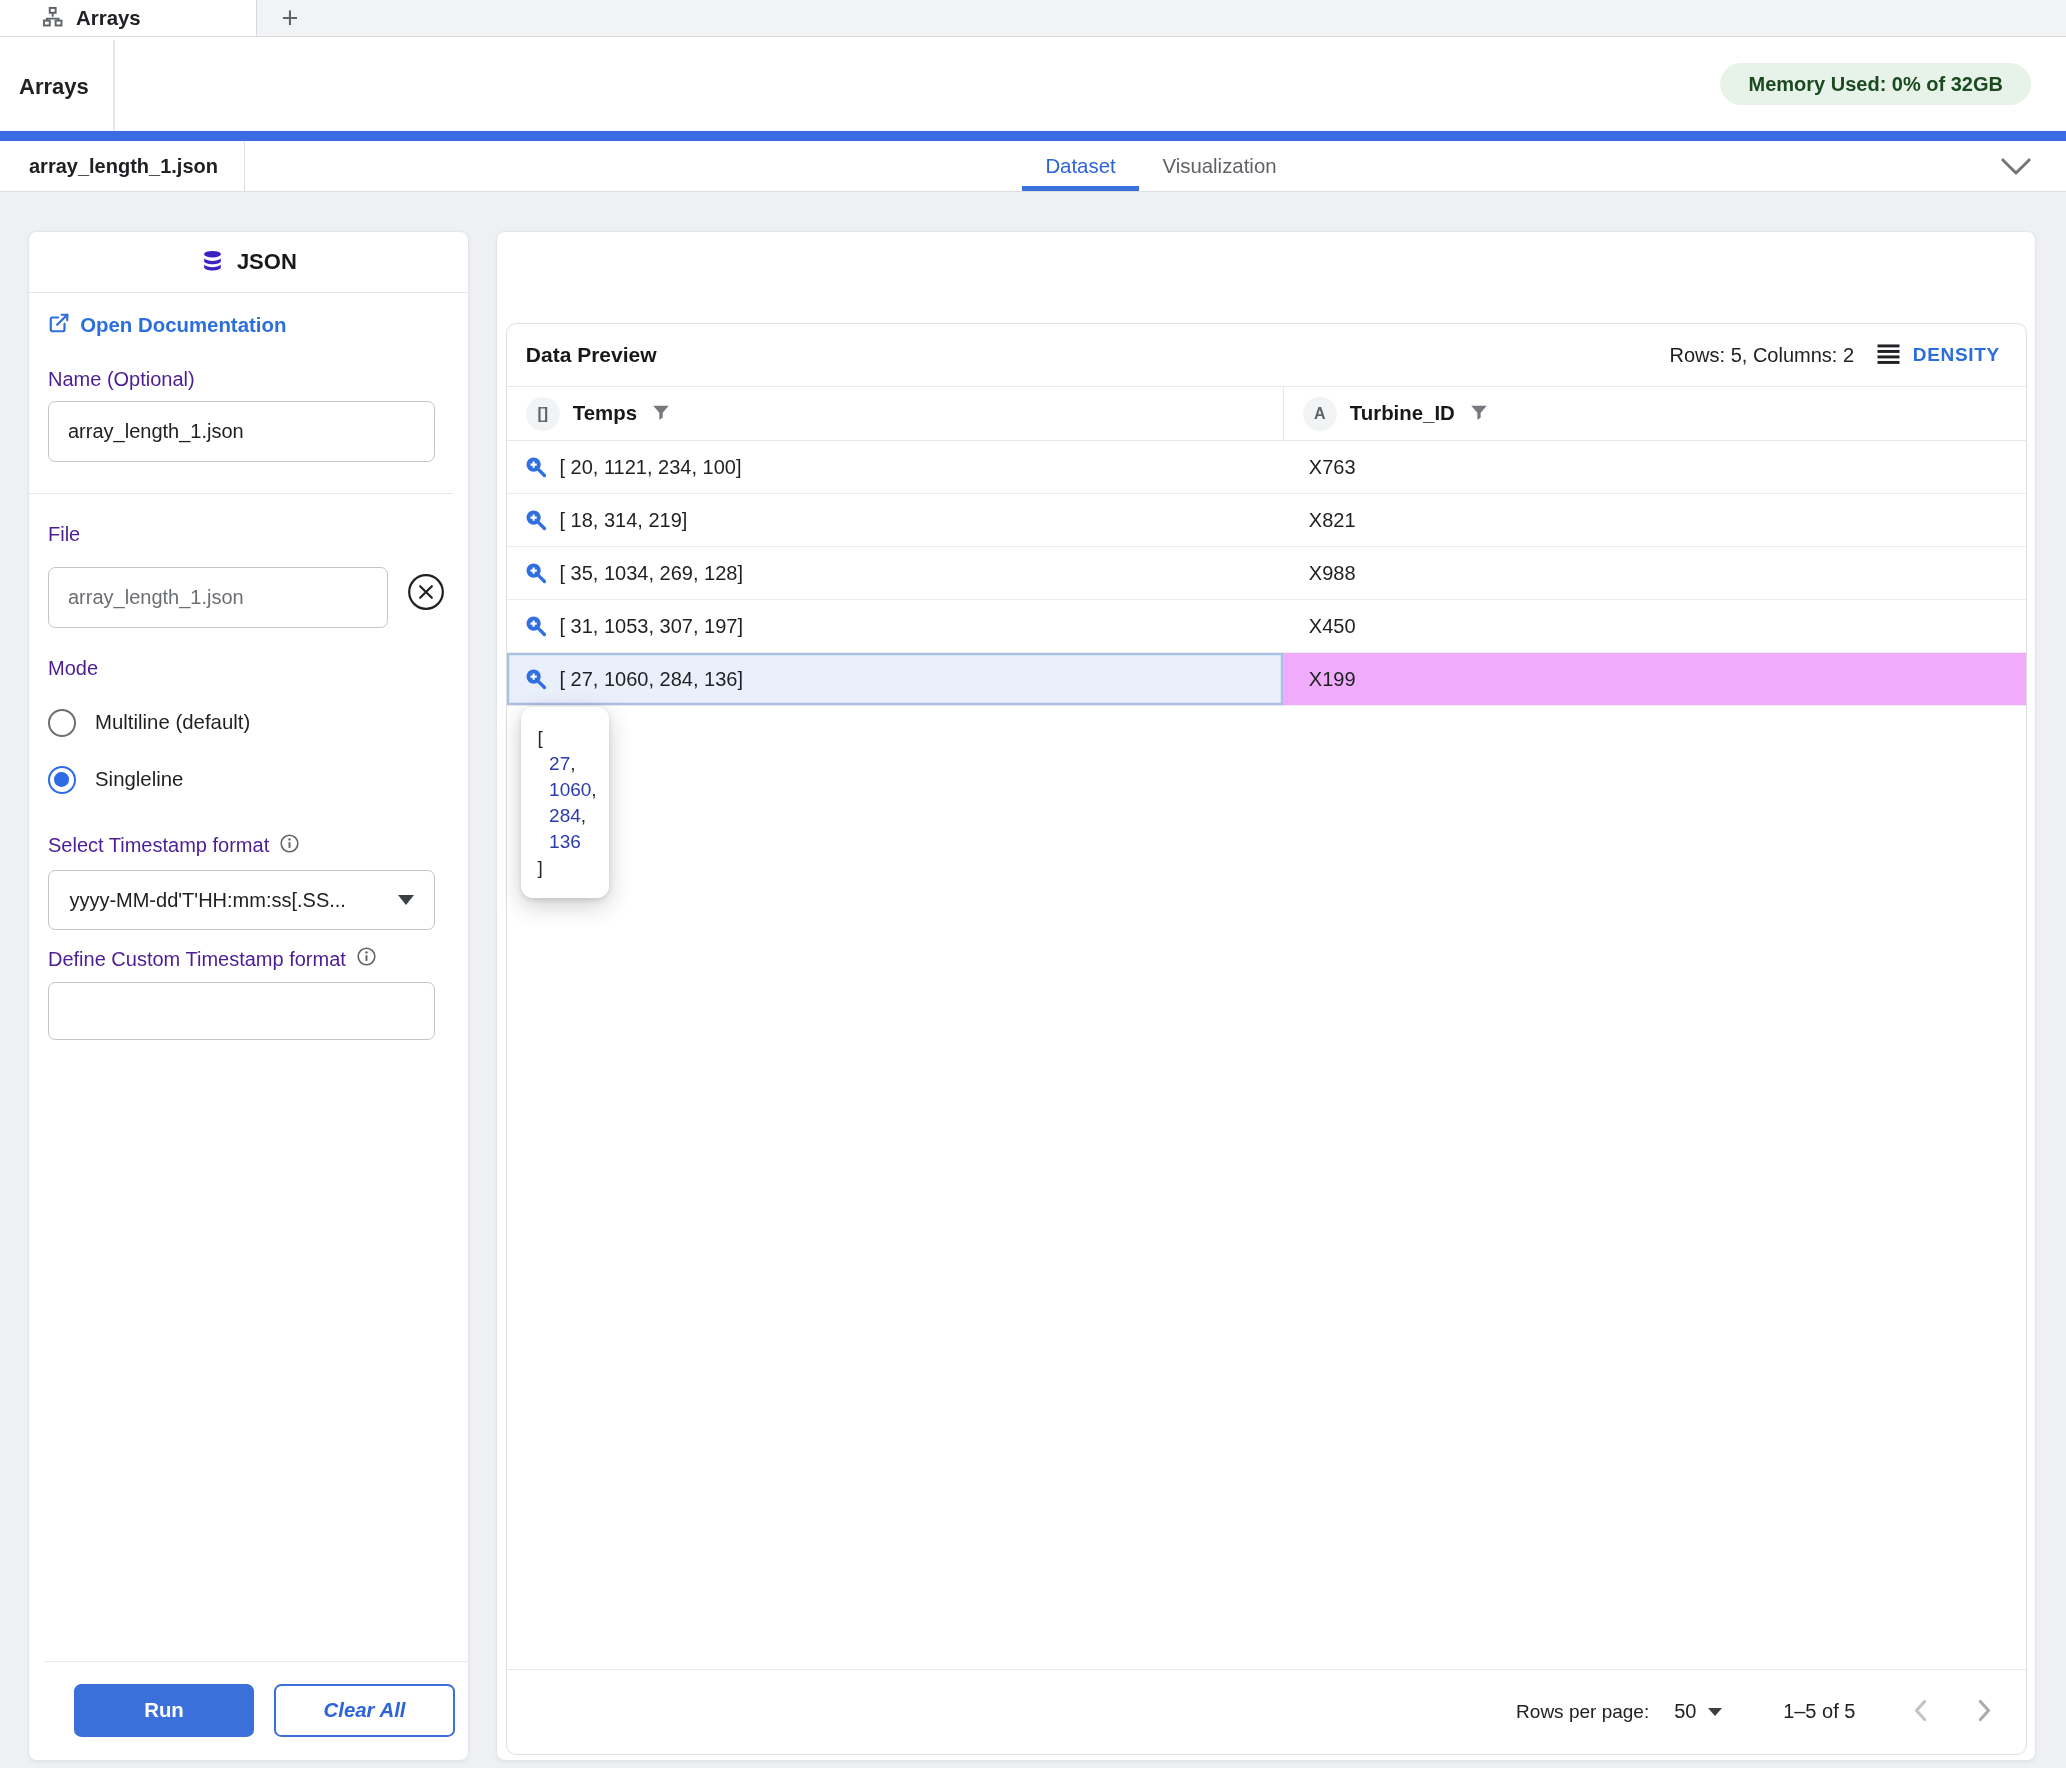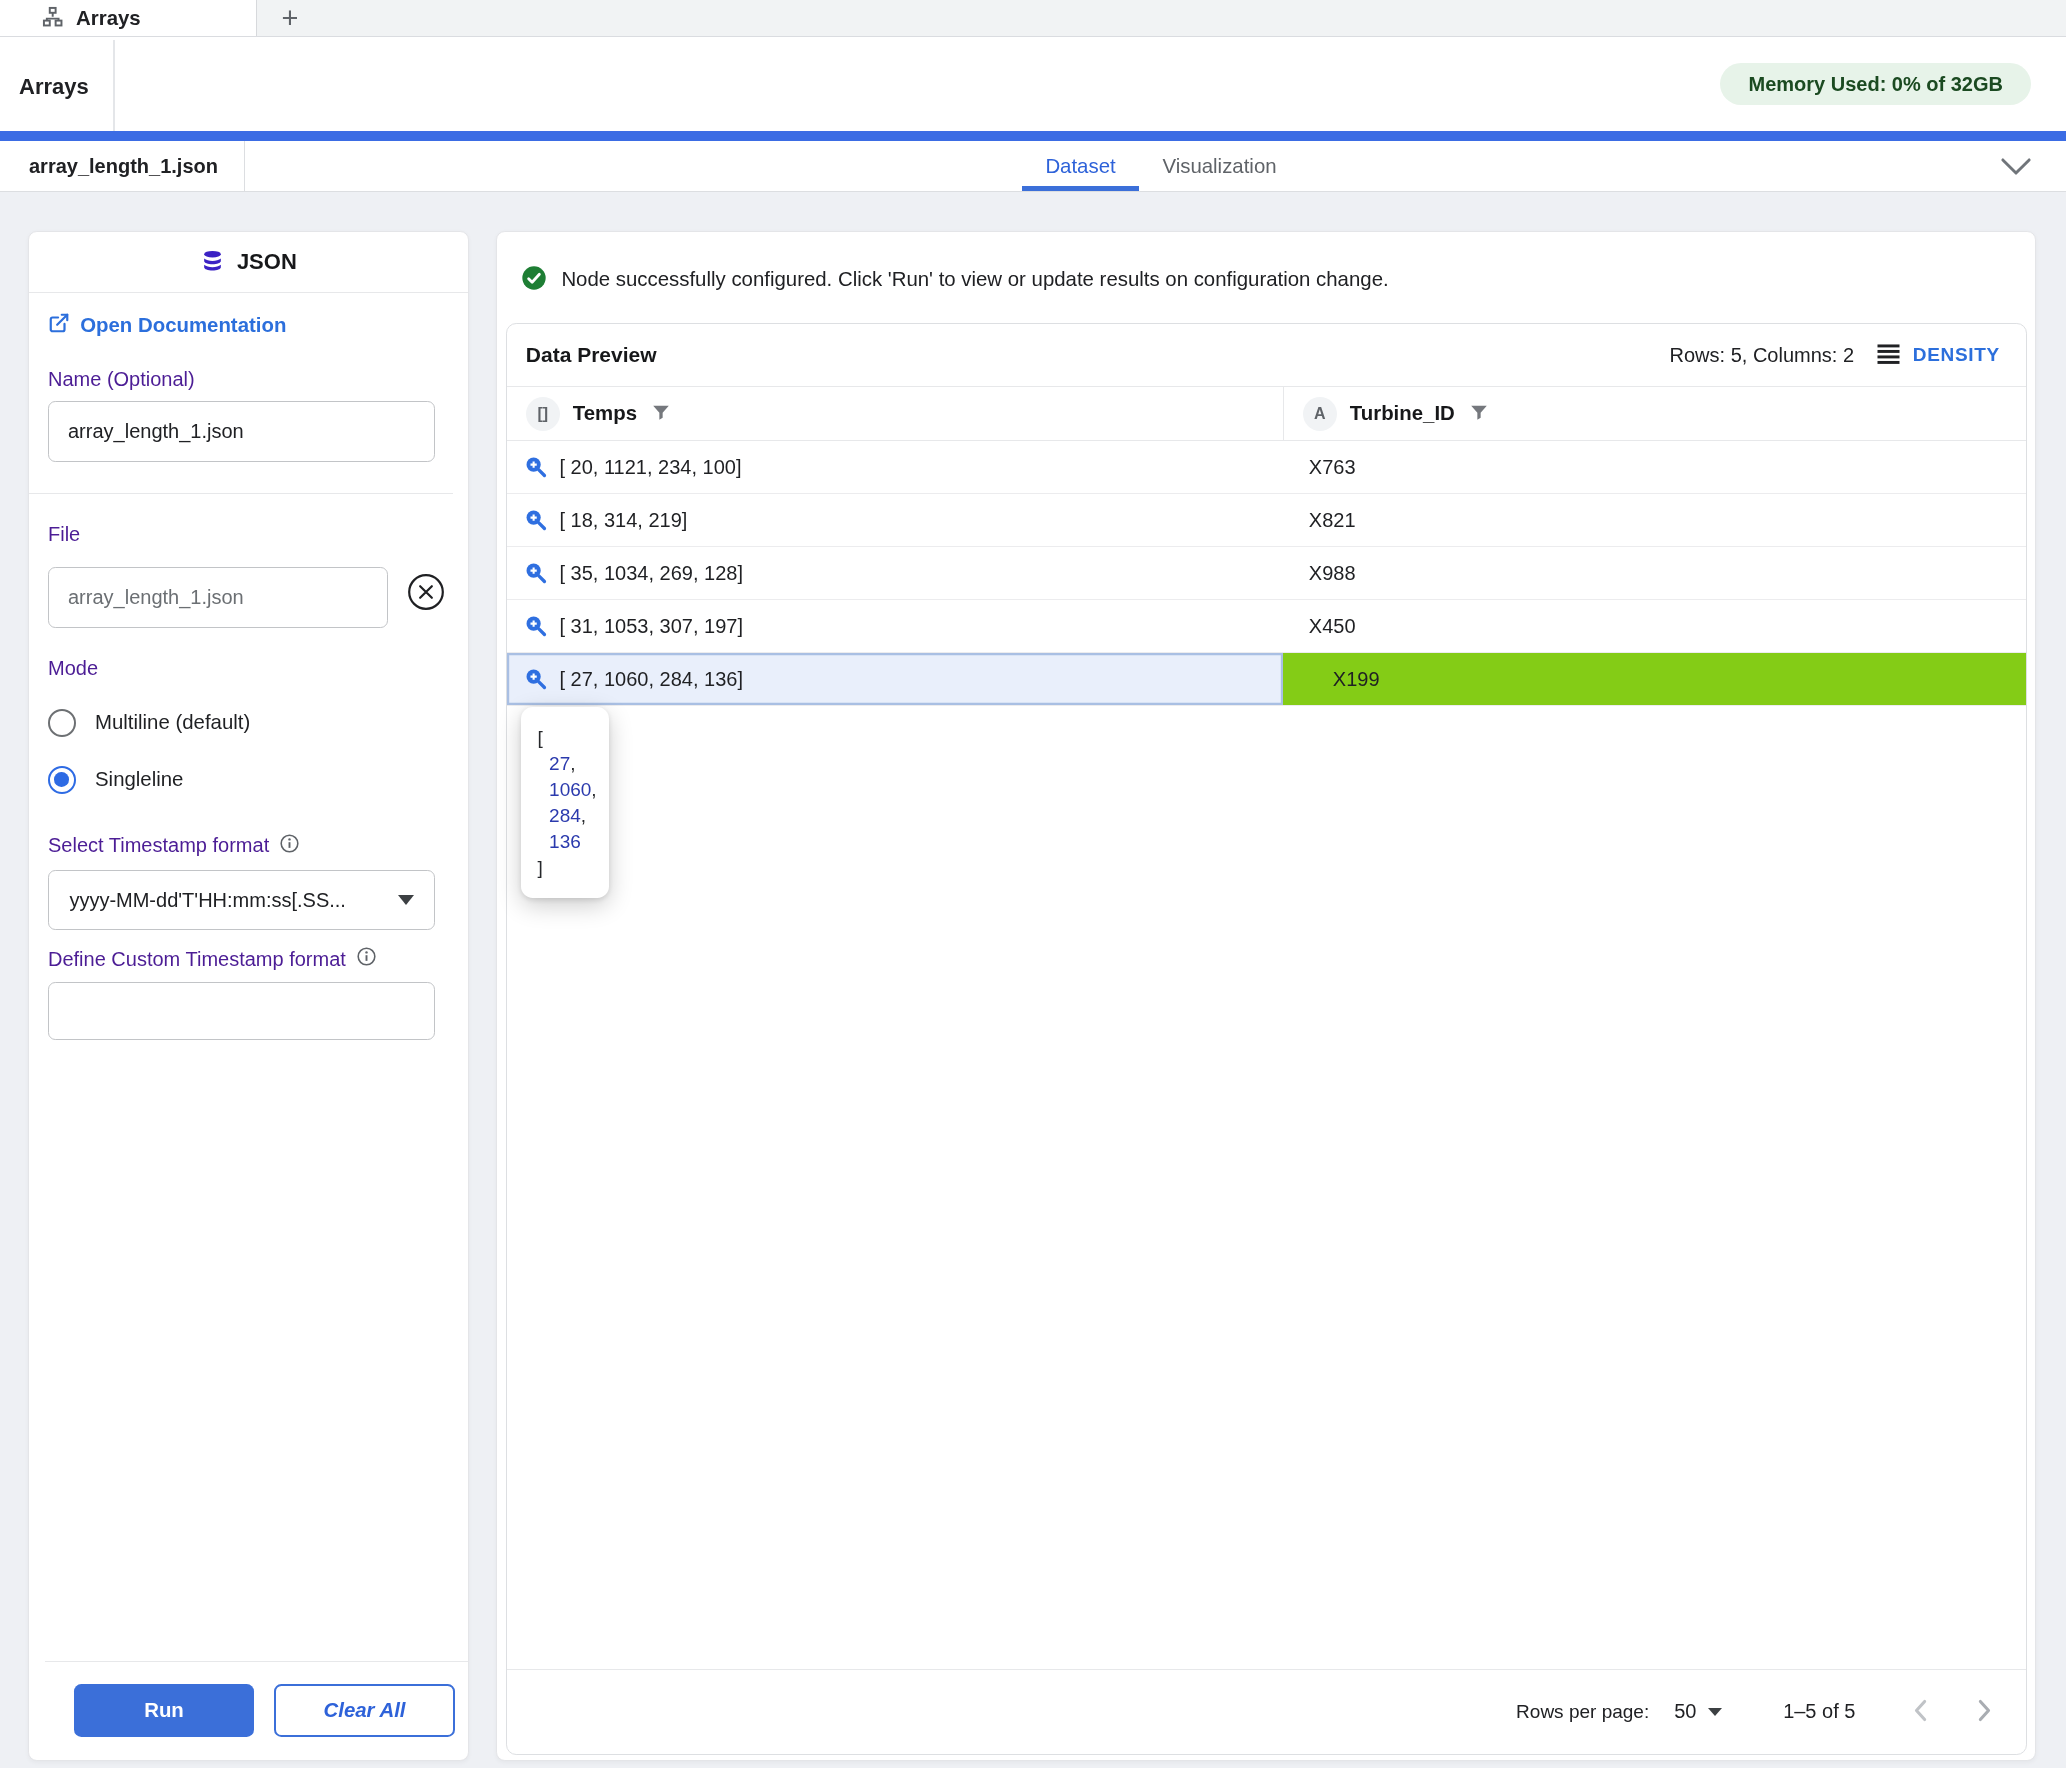--- a/index.html
+++ b/index.html
@@ -78,21 +78,21 @@
   .col-h.first { width:776px; flex:none; }
   .col-h.second { flex:1; border-left:1.5px solid #e7e8ea; }
   .type-badge { width:34px; height:34px; border-radius:50%; background:#f1f3f5; color:#5f6368; font-size:16px; font-weight:700; display:flex; align-items:center; justify-content:center; }
   .col-label { font-size:20.4px; font-weight:700; color:#17181a; }
   .funnel { cursor:pointer; }
 
   .t-row { height:53px; display:flex; border-bottom:1.5px solid #ececee; }
   .t-cell1 { width:776px; flex:none; display:flex; align-items:center; gap:11.7px; padding-left:16px; }
   .t-cell2 { flex:1; display:flex; align-items:center; padding-left:26px; font-size:20px; color:#1f2023; }
   .t-val { font-size:20px; color:#1f2023; }
-  .t-row.highlight { background:#84cc16;gap:24px; }
+  .t-row.highlight { background:#f0abfc; }
   .t-row.highlight .t-cell1 { background:#e9effb; box-shadow:inset 0 0 0 2.2px #a9bfe3; }
   .zoom-icon { flex:none; cursor:pointer; }
 
   .cell-popover { position:absolute; left:14.6px; top:383px; width:88px; background:#fff; border-radius:11.7px; box-shadow:0 7.3px 25px rgba(0,0,0,0.20), 0 1.5px 5.8px rgba(0,0,0,0.10); padding:17.5px 7.3px 17.5px 16px; z-index:5; }
   .pop-line { font-size:19px; line-height:26px; color:#26282b; }
   .pop-line .num { color:#2b3aad; }
   .pop-line.indent { padding-left:11.7px; }
 
   .pagination { position:absolute; left:0; right:0; bottom:0; height:85px; border-top:1.5px solid #e7e8ea; display:flex; align-items:center; justify-content:flex-end; padding-right:20.4px; }
   .pg-label { font-size:19px; color:#202124; }
@@ -225,29 +225,20 @@
       <input class="text-input" style="height: 58px;" type="text" value="">
     </div>
 
     <div class="lc-footer">
       <button class="btn btn-run">Run</button>
       <button class="btn btn-clear">Clear All</button>
     </div>
   </div>
 
   <div class="main-card">
-    <div class="status-row">
-      <span>
-        <svg width="28" height="28" viewBox="0 0 24 24">
-            <circle cx="12" cy="12" r="10" fill="#1e7e34"></circle>
-            <path d="M7.4 12.6l3 3 6.2-6.8" stroke="#fff" stroke-width="2.4" fill="none" stroke-linecap="round" stroke-linejoin="round"></path>
-          </svg>
-      </span>
-      <span class="status-text">Node successfully configured. Click 'Run' to view or update results on configuration change.</span>
-    </div>
 
     <div class="preview-card">
       <div class="preview-header">
         <span class="preview-title">Data Preview</span>
         <span class="preview-right">
           <span class="preview-meta">Rows: 5, Columns: 2</span>
           <span class="density-btn">
             <span>
               <svg width="25" height="22" viewBox="0 0 34 30" fill="#202124">
                   <rect x="2" y="2" width="30" height="4"></rect>

